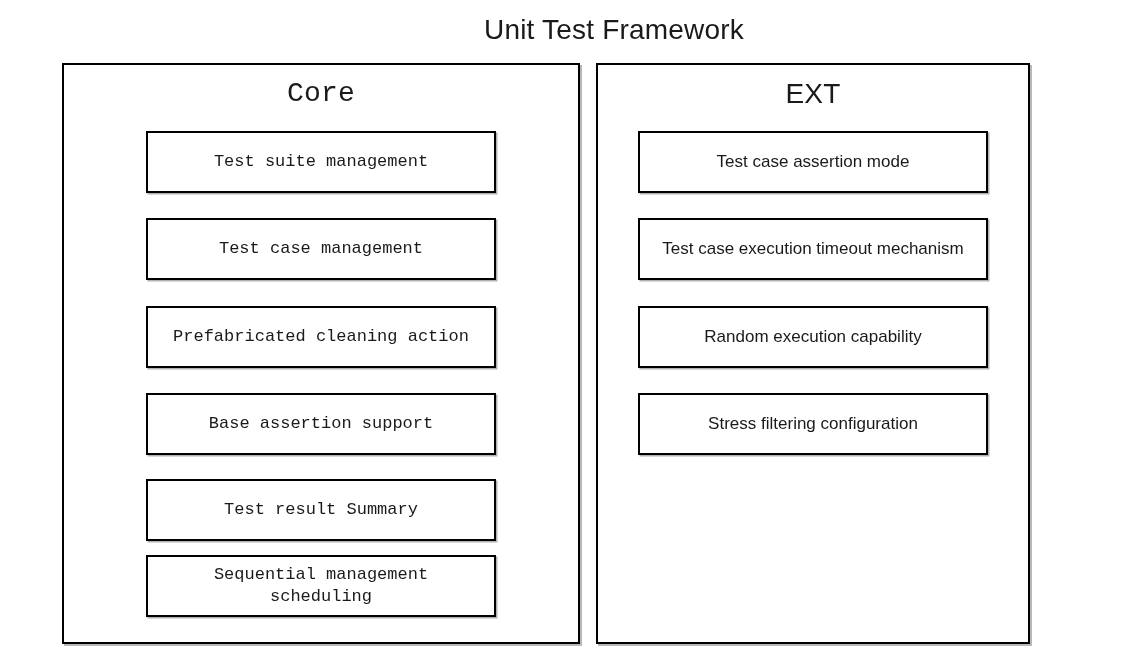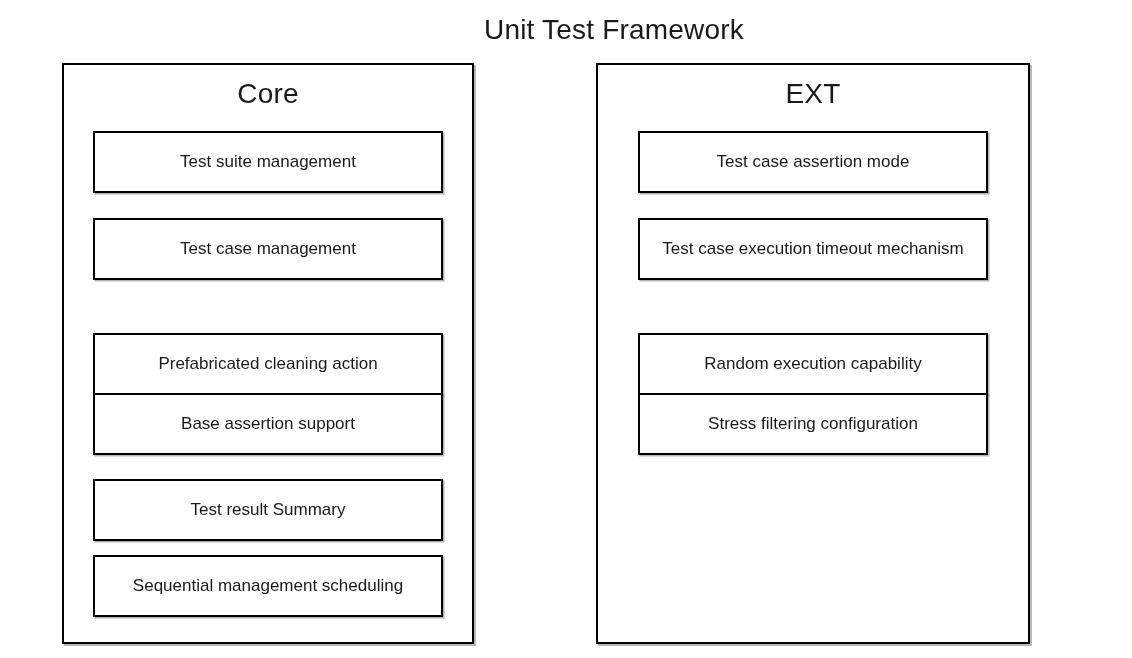--- a/index.html
+++ b/index.html
@@ -28,21 +28,21 @@
   }
   .panel {
     position: absolute;
     top: 63px;
     height: 581px;
     box-sizing: border-box;
     border: 2.5px solid #000000;
     background: #ffffff;
     box-shadow: 2px 2px 0 rgba(0,0,0,0.28);
   }
-  .panel-core { left: 62px;  width: 412px; }
+  .panel-core { left: 62px;  width: 518px; font-family: Liberation Mono, monospace; }
   .panel-ext  { left: 596px; width: 434px; }
   .panel-label {
     position: absolute;
     top: 13px;
     left: 0;
     width: 100%;
     margin: 0;
     text-align: center;
     font-size: 28px;
     font-weight: 500;
@@ -61,21 +61,21 @@
     display: flex;
     align-items: center;
     justify-content: center;
     text-align: center;
     font-size: 17px;
     line-height: 22px;
     padding: 0 17px;
   }
   .item:nth-of-type(1) { top: 66px;  }
   .item:nth-of-type(2) { top: 153px; }
-  .item:nth-of-type(3) { top: 241px; margin-top: 27px; }
+  .item:nth-of-type(3) { top: 241px; }
   .item:nth-of-type(4) { top: 328px; }
   .item:nth-of-type(5) { top: 414px; }
   .item:nth-of-type(6) { top: 490px; }
 </style>
 </head>
 <body>
 
 <div class="diagram-title">Unit Test Framework</div>
 
 <section class="panel panel-core">

